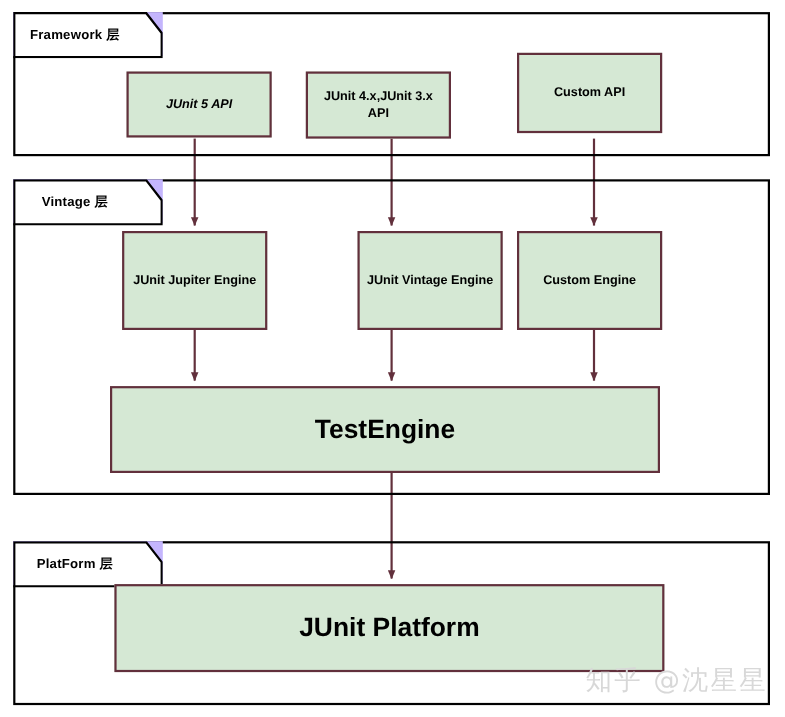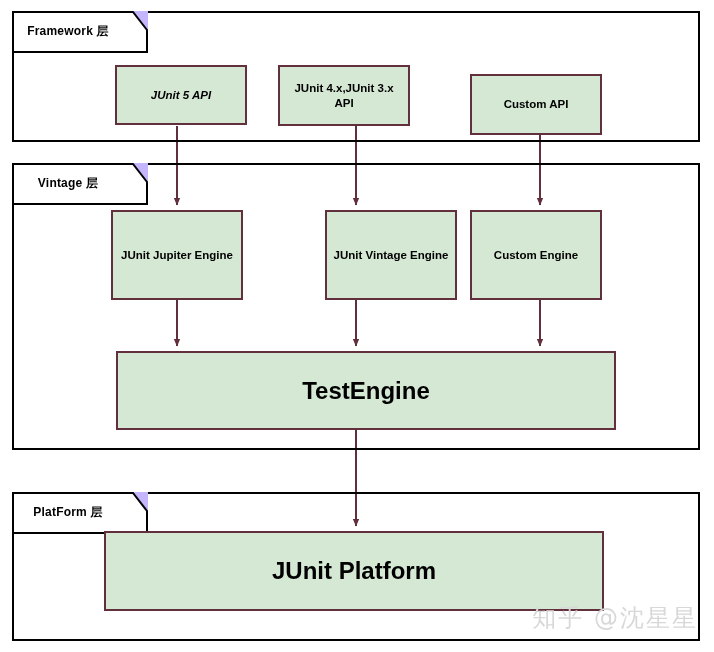--- a/index.html
+++ b/index.html
@@ -143,37 +143,37 @@
     <span>JUnit 5 API</span>
   </div>
 
   <div class="node small" style="left:278px; top:65px; width:132px; height:61px;">
     <span>
       <span>JUnit 4.x,JUnit 3.x</span><br>
       <span>API</span>
     </span>
   </div>
 
-  <div class="node small" style="left:470px; top:74px; width:132px; height:61px;">
+  <div class="node small" style="left:470px; top:48px; width:132px; height:73px;">
     <span>Custom API</span>
   </div>
 
   <div class="node small" style="left:111px; top:210px; width:132px; height:90px;">
     <span>JUnit Jupiter Engine</span>
   </div>
 
   <div class="node small" style="left:290px; top:210px; width:132px; height:90px;margin-left:35px;">
     <span>JUnit Vintage Engine</span>
   </div>
 
   <div class="node small" style="left:470px; top:210px; width:132px; height:90px;">
     <span>Custom Engine</span>
   </div>
 
-  <div class="node big" style="left:116px; top:351px; width:500px; height:79px;">
+  <div class="node big" style="left:100px; top:351px; width:500px; height:79px;">
     <span>TestEngine</span>
   </div>
 
   <div class="node big" style="left:104px; top:531px; width:500px; height:80px;">
     <span>JUnit Platform</span>
   </div>
 
   <div class="watermark">知乎 @沈星星</div>
 
 </div>

